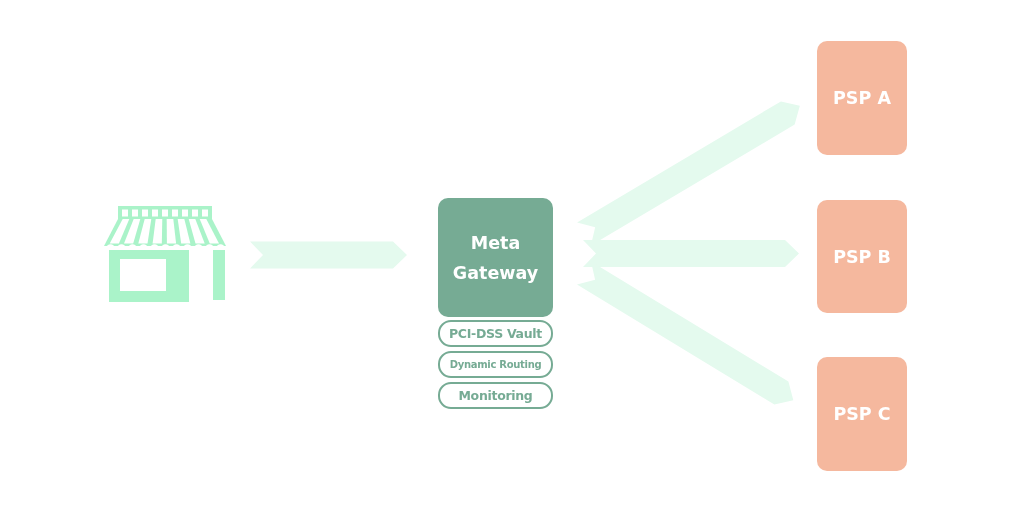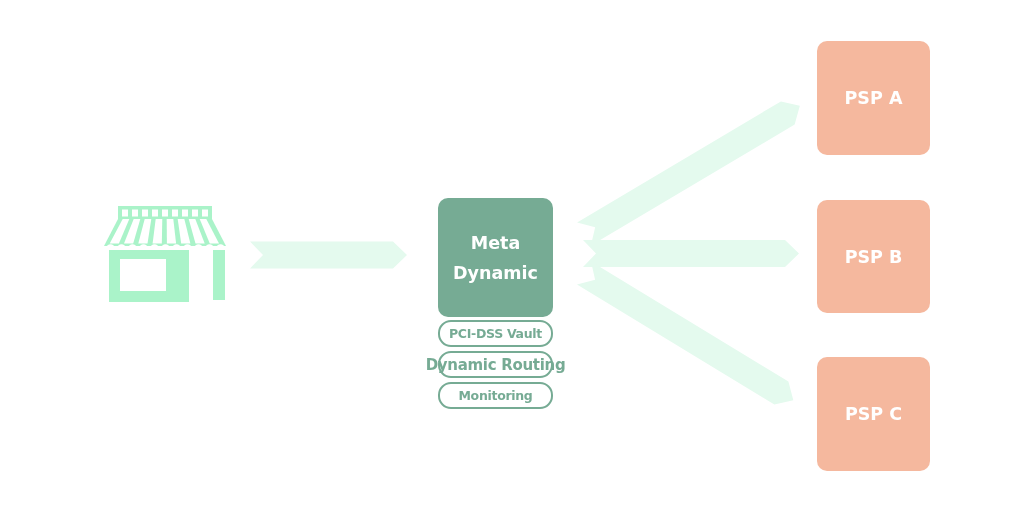--- a/index.html
+++ b/index.html
@@ -21,34 +21,34 @@
   .white{fill:#ffffff;}
 
   .icon-merchant{position:absolute;left:103px;top:202px;width:124px;height:102px;}
 
   .node{
     position:absolute;border-radius:10px;display:flex;flex-direction:column;
     align-items:center;justify-content:center;color:var(--white);
     font-weight:bold;font-size:17.5px;line-height:30px;text-align:center;
   }
   .gateway{left:438px;top:198px;width:115px;height:119px;background:var(--green);}
-  .psp{left:817px;width:113px;background:var(--salmon);}
+  .psp{left:817px;width:90px;background:var(--salmon);}
   .psp-a{top:41px;height:114px;}
   .psp-b{top:200px;height:113px;}
   .psp-c{top:357px;height:114px;text-align:center;}
 
   .pills{position:absolute;left:438px;top:320px;width:115px;}
   .pill{
     width:115px;height:27px;margin-bottom:4px;background:#ffffff;
     border:2px solid var(--green);border-radius:13px;
     display:flex;align-items:center;justify-content:center;
     color:var(--green);font-weight:bold;font-size:12.5px;letter-spacing:-0.3px;
     white-space:nowrap;
   }
-  .pill.small{font-size:15px;}
+  .pill.small{font-size:10px;}
 </style>
 </head>
 <body>
 
 <div class="canvas">
 
   <svg width="1024" height="512" viewBox="0 0 1024 512" style="position:absolute;left:0;top:0;">
     <polygon class="arrow" transform="translate(250,255)" points="0,-13.5 143,-13.5 157,0 143,13.5 0,13.5 13,0" fill="#e4faee"></polygon>
     <polygon class="arrow" transform="translate(584,234) rotate(-30.7)" points="0,-13.5 237,-13.5 251,0 237,13.5 0,13.5 13,0" fill="#e4faee"></polygon>
     <polygon class="arrow" transform="translate(583,253.5)" points="0,-13.5 202,-13.5 216,0 202,13.5 0,13.5 13,0" fill="#e4faee"></polygon>
@@ -90,21 +90,21 @@
     <circle class="white" cx="106.5" cy="46.5" r="4.3"></circle>
     <circle class="white" cx="117.5" cy="46.5" r="4.3"></circle>
 
     <rect class="mint" x="6" y="48" width="80" height="52"></rect>
     <rect class="white" x="17" y="57" width="46" height="32"></rect>
     <rect class="mint" x="110" y="48" width="12" height="50"></rect>
   </svg>
 
   <div class="node gateway">
     <div>Meta</div>
-    <div>Dynamic</div>
+    <div>Gateway</div>
   </div>
 
   <div class="pills">
     <div class="pill">PCI-DSS Vault</div>
     <div class="pill small">Dynamic Routing</div>
     <div class="pill">Monitoring</div>
   </div>
 
   <div class="node psp psp-a">
     <div>PSP A</div>

